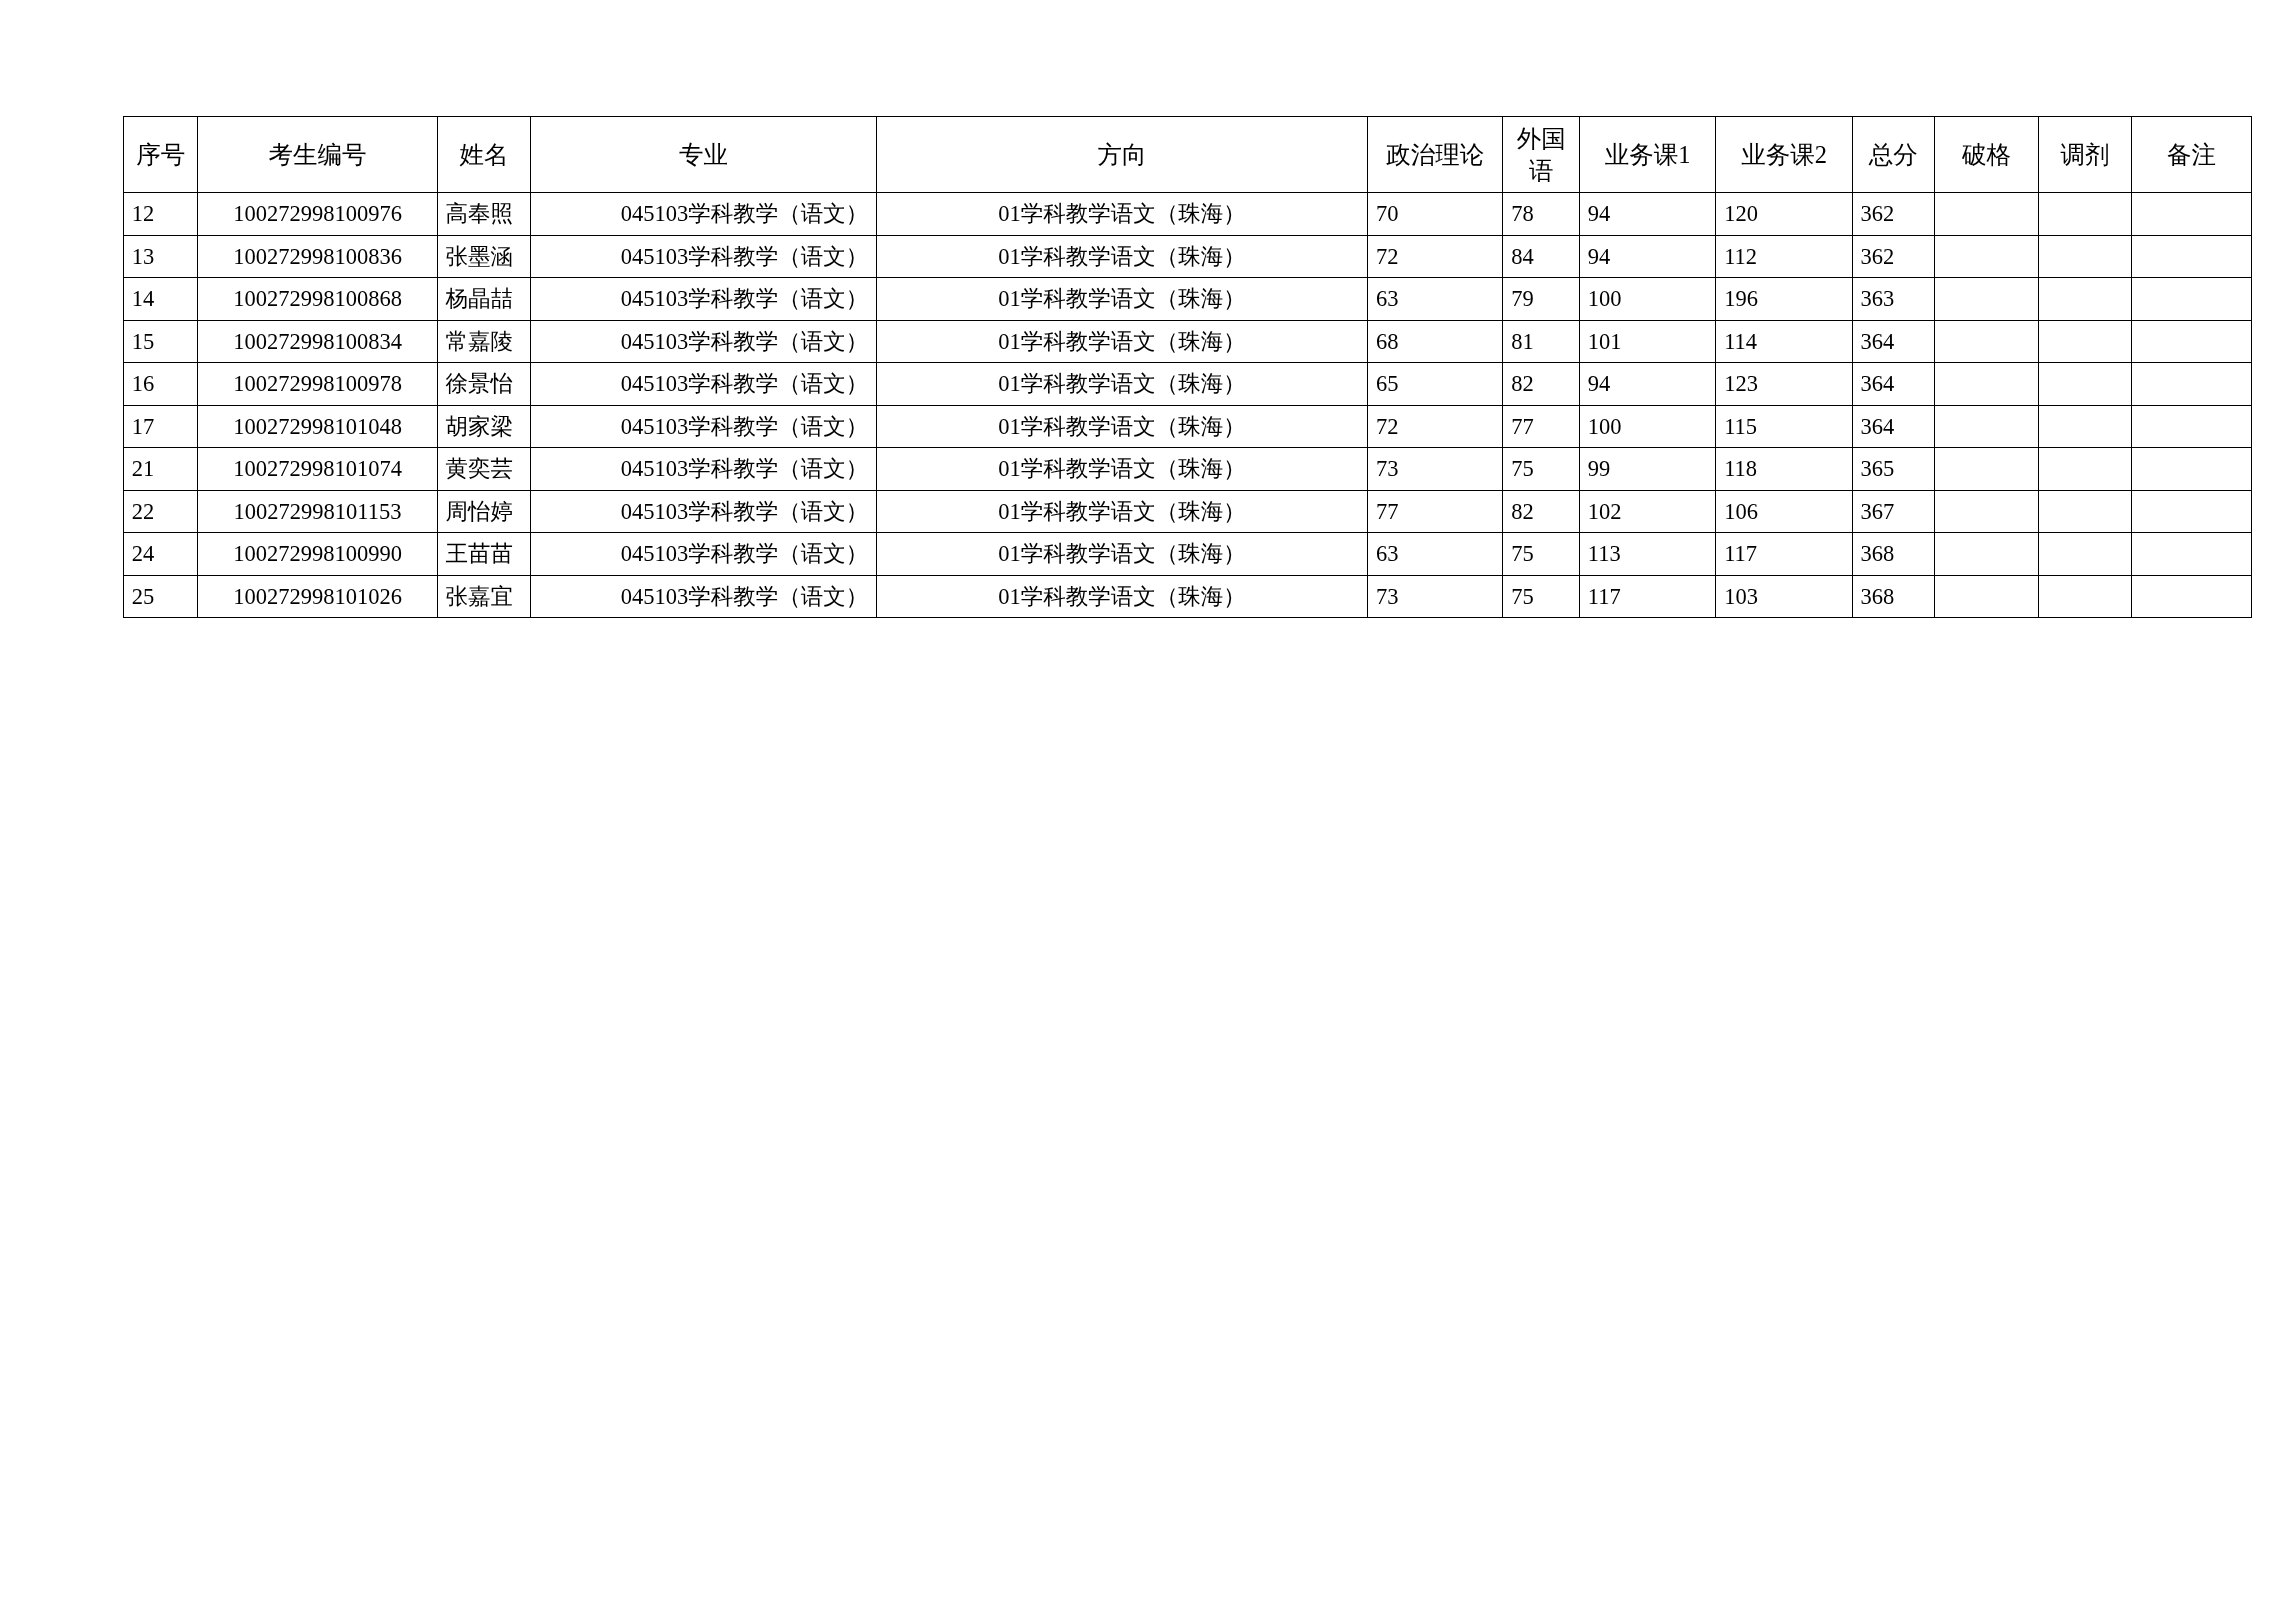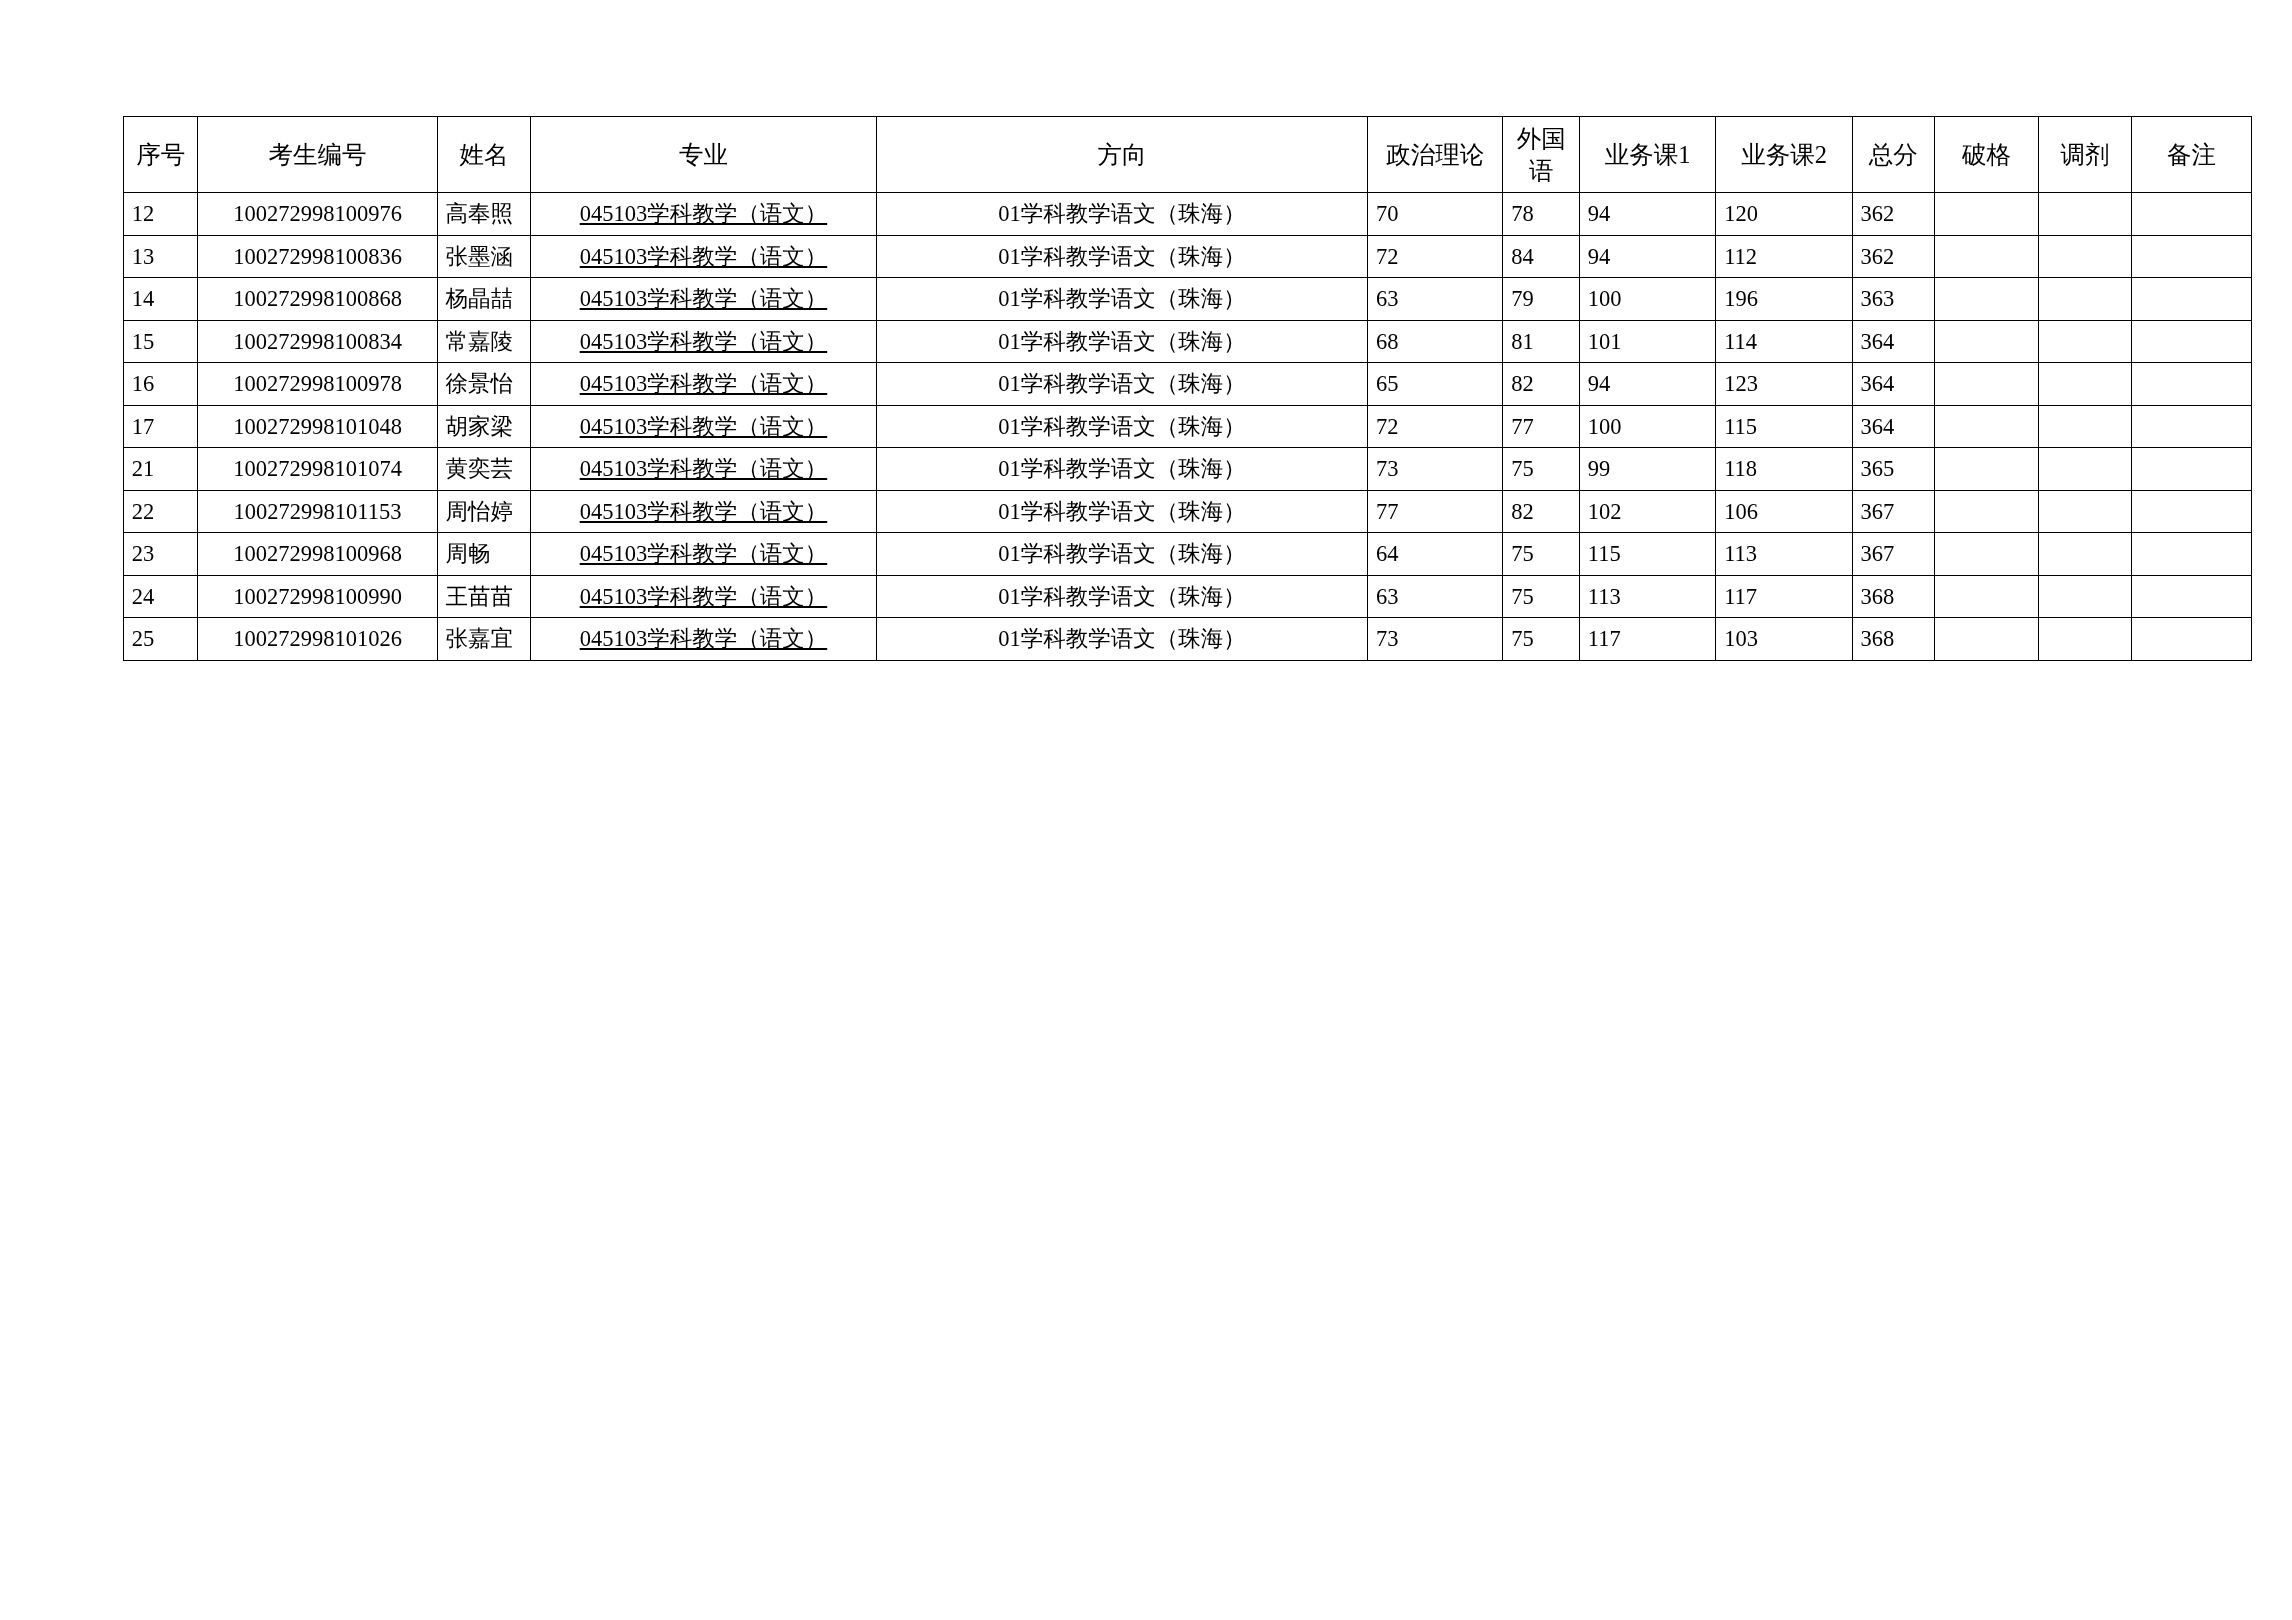--- a/index.html
+++ b/index.html
@@ -54,21 +54,21 @@
   col.c-b1    { width: 123px; }
   col.c-b2    { width: 123px; }
   col.c-total { width: 74px; }
   col.c-break { width: 94px; }
   col.c-adj   { width: 84px; }
   col.c-note  { width: 108px; }
 
   td.idx   { text-align: left; }
   td.no    { text-align: center; }
   td.name  { text-align: left; }
-  td.major { text-align: center; text-decoration: underline; }
+  td.major { text-align: right; }
   td.dir   { text-align: center; }
   td.num   { text-align: left; padding-left: 13.7px; }
   td.blank { text-align: center; }
 </style>
 </head>
 <body>
 
 <div class="page">
   <table class="score-table">
     <colgroup>
@@ -218,35 +218,20 @@
           <td class="num">77</td>
           <td class="num">82</td>
           <td class="num">102</td>
           <td class="num">106</td>
           <td class="num">367</td>
           <td class="blank"></td>
           <td class="blank"></td>
           <td class="blank"></td>
         </tr>
         <tr>
-          <td class="idx">23</td>
-          <td class="no">100272998100968</td>
-          <td class="name">周畅</td>
-          <td class="major">045103学科教学（语文）</td>
-          <td class="dir">01学科教学语文（珠海）</td>
-          <td class="num">64</td>
-          <td class="num">75</td>
-          <td class="num">115</td>
-          <td class="num">113</td>
-          <td class="num">367</td>
-          <td class="blank"></td>
-          <td class="blank"></td>
-          <td class="blank"></td>
-        </tr>
-        <tr>
           <td class="idx">24</td>
           <td class="no">100272998100990</td>
           <td class="name">王苗苗</td>
           <td class="major">045103学科教学（语文）</td>
           <td class="dir">01学科教学语文（珠海）</td>
           <td class="num">63</td>
           <td class="num">75</td>
           <td class="num">113</td>
           <td class="num">117</td>
           <td class="num">368</td>

